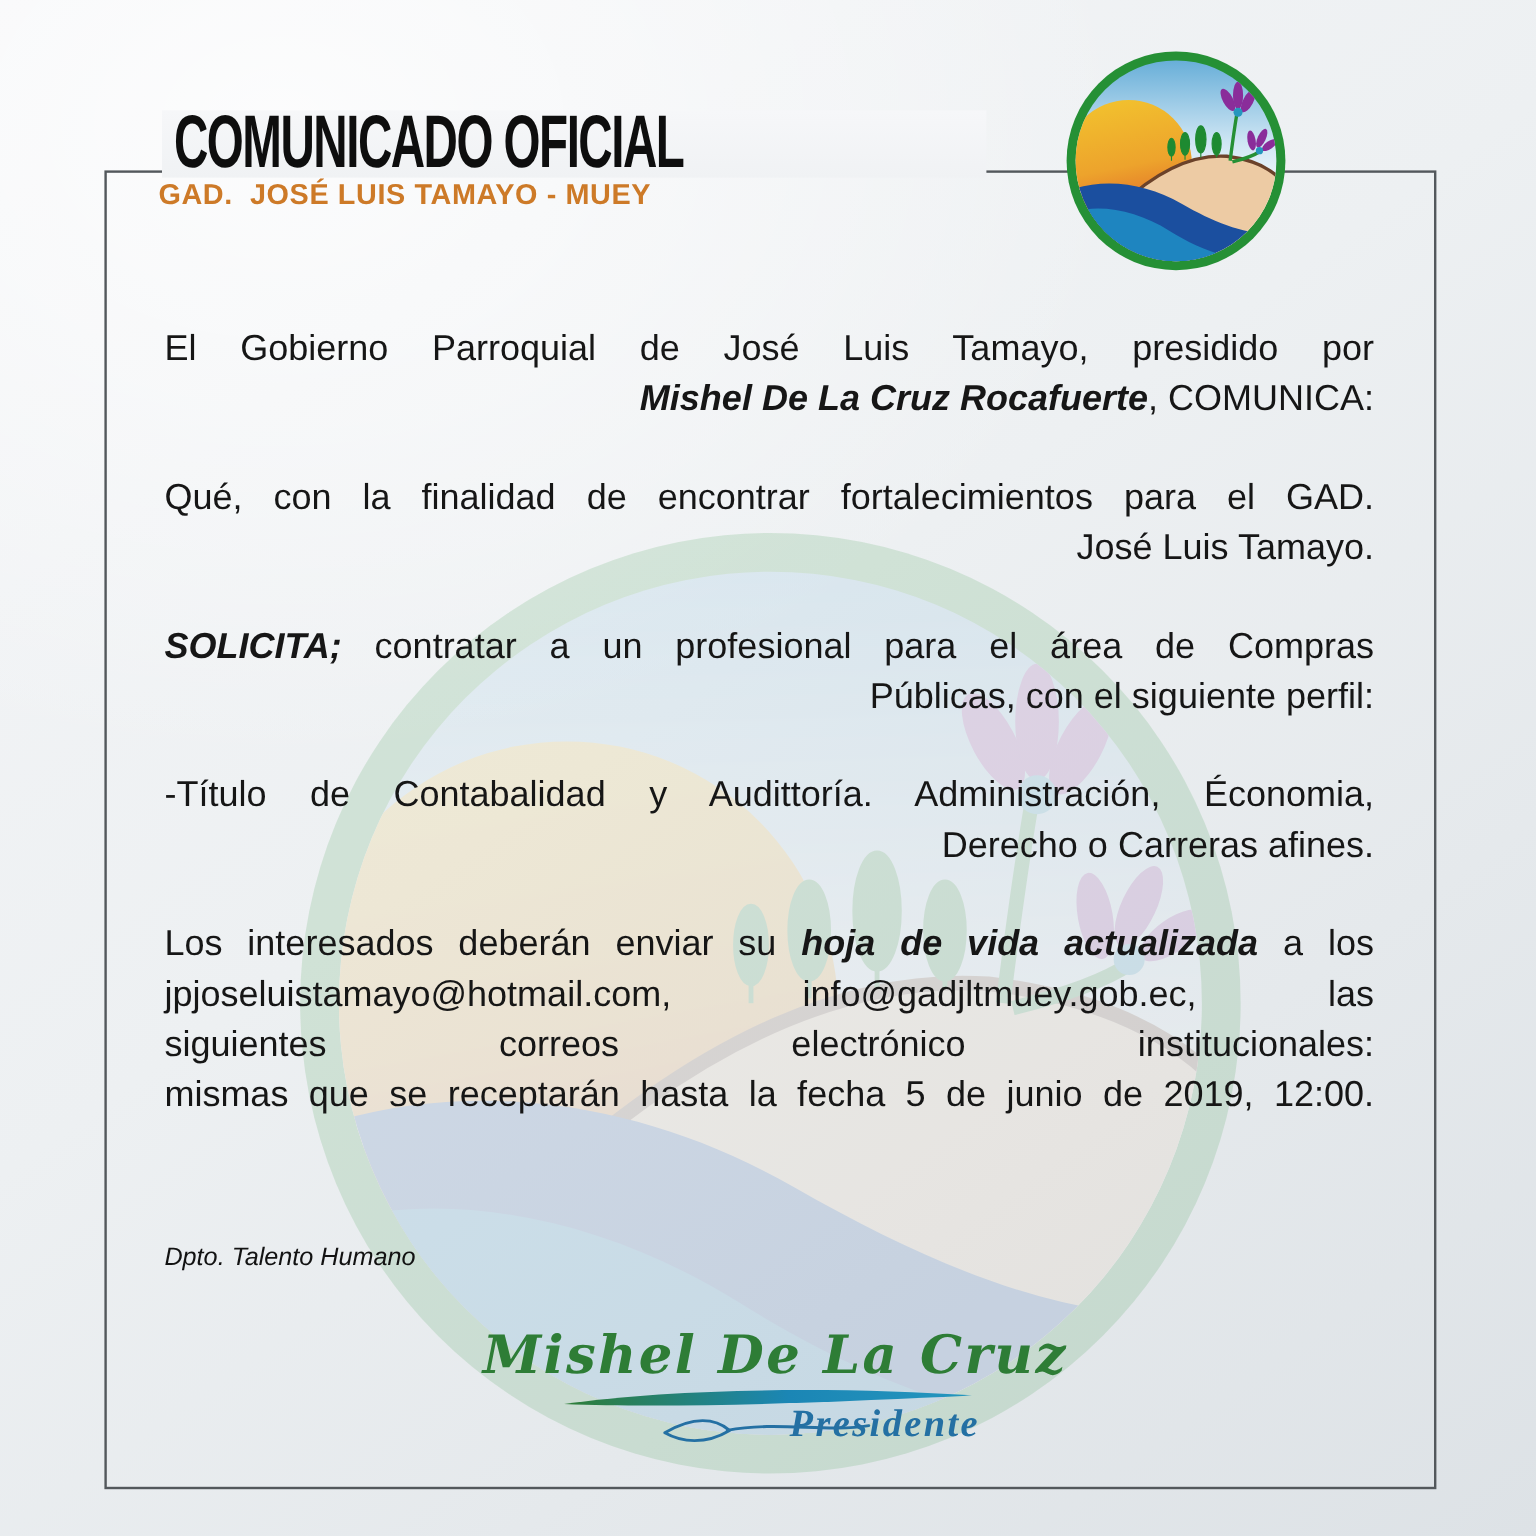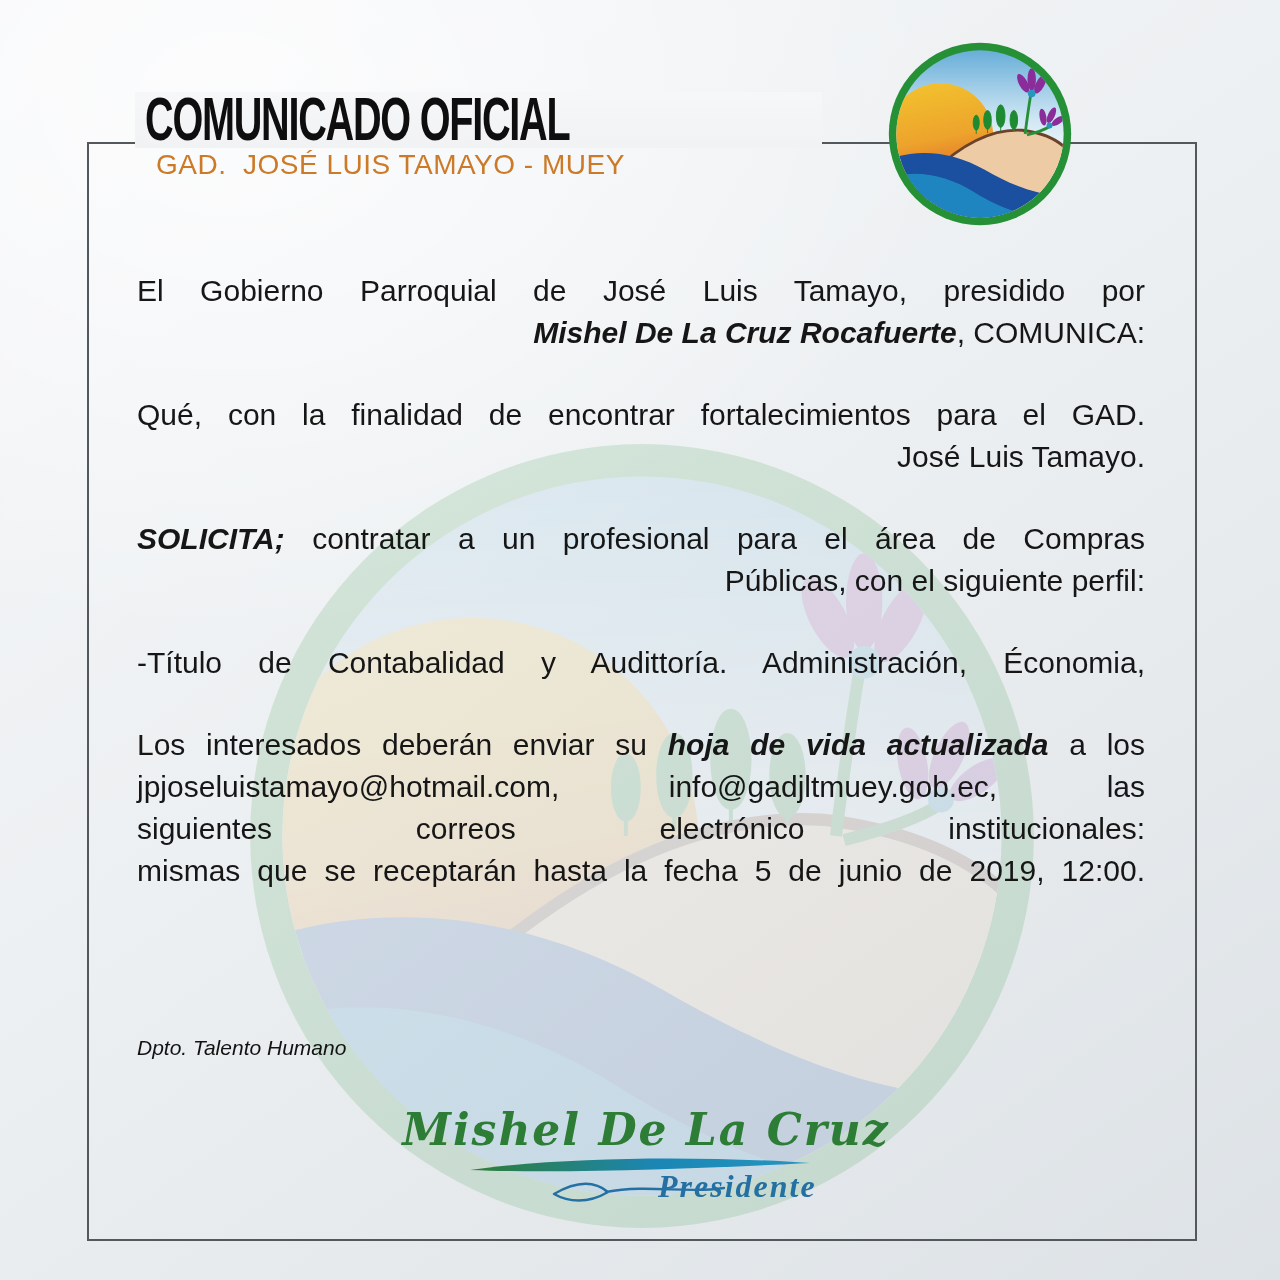--- a/index.html
+++ b/index.html
@@ -11,21 +11,21 @@
       linear-gradient(145deg,#f5f6f8 0%,#edf0f2 45%,#dde2e6 100%);
   }
   
   .watermark{position:absolute;left:238px;top:432px;width:808px;height:808px;opacity:.14;pointer-events:none;}
   
   .frame{position:absolute;left:87px;top:142px;width:1106px;height:1095px;border:2px solid #53585c;z-index:1;}
   
   .title-band{position:absolute;left:135px;top:92px;z-index:3;background:linear-gradient(180deg,#f6f7f9,#f0f2f4);padding:4px 14px 6px 10px;}
   .title{margin:0;font-size:62px;line-height:46px;font-weight:bold;color:#0e0e0e;letter-spacing:-2px;white-space:nowrap;}
   .title .squeeze{display:inline-block;transform:scaleX(.64);transform-origin:left bottom;}
-  .subtitle{position:absolute;left:156px;top:149px;z-index:3;font-size:28px;font-weight:normal;letter-spacing:.5px;white-space:pre-wrap;}
+  .subtitle{position:absolute;left:132px;top:149px;z-index:3;font-size:24px;font-weight:bold;letter-spacing:.5px;white-space:pre-wrap;}
   .logo{position:absolute;left:886px;top:40px;width:188px;height:188px;z-index:3;}
   
   .doc{position:absolute;left:137px;top:270px;width:1008px;z-index:2;color:#161616;}
   .para{margin:0 0 40px 0;}
   .line{font-size:30px;line-height:42px;text-align:right;}
   .line.just{text-align:justify;text-align-last:justify;}
   .bi{font-weight:bold;font-style:italic;}
   .dept{position:absolute;left:137px;top:1036px;z-index:2;font-size:21px;font-weight:normal;font-style:italic;color:#121212;}
   
   .sig-name{position:absolute;left:0;top:1104px;width:1292px;z-index:2;text-align:center;
@@ -123,20 +123,21 @@
       <div class="para">
         <div class="line just"><span>Qué, con la finalidad de encontrar fortalecimientos para el GAD.</span></div>
         <div class="line"><span>José Luis Tamayo.</span></div>
       </div>
       <div class="para">
         <div class="line just"><span class="bi">SOLICITA;</span><span> contratar a un profesional para el área de Compras</span></div>
         <div class="line"><span>Públicas, con el siguiente perfil:</span></div>
       </div>
       <div class="para">
         <div class="line just"><span>-Título de Contabalidad y Audittoría. Administración, Économia,</span></div>
+        <div class="line"><span>Derecho o Carreras afines.</span></div>
       </div>
       <div class="para">
         <div class="line just"><span>Los interesados deberán enviar su </span><span class="bi">hoja de vida actualizada</span><span> a los</span></div>
         <div class="line just"><span>jpjoseluistamayo@hotmail.com, info@gadjltmuey.gob.ec, las</span></div>
         <div class="line just"><span>siguientes correos electrónico institucionales:</span></div>
         <div class="line just"><span>mismas que se receptarán hasta la fecha 5 de junio de 2019, 12:00.</span></div>
       </div>
     </main>
 
   <div class="dept">Dpto. Talento Humano</div>

